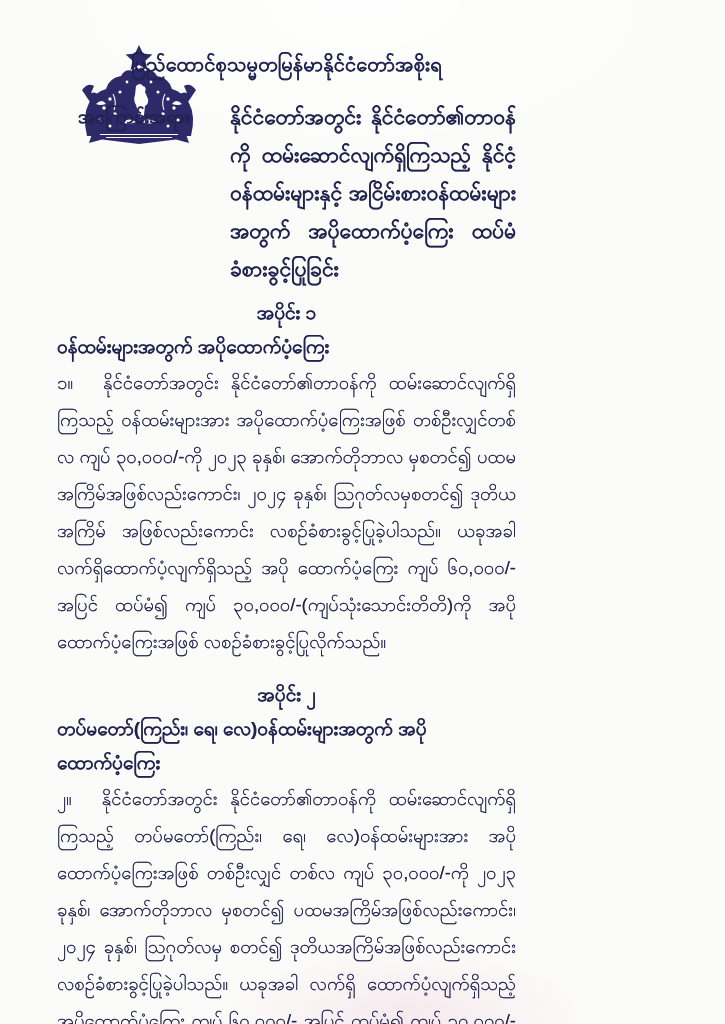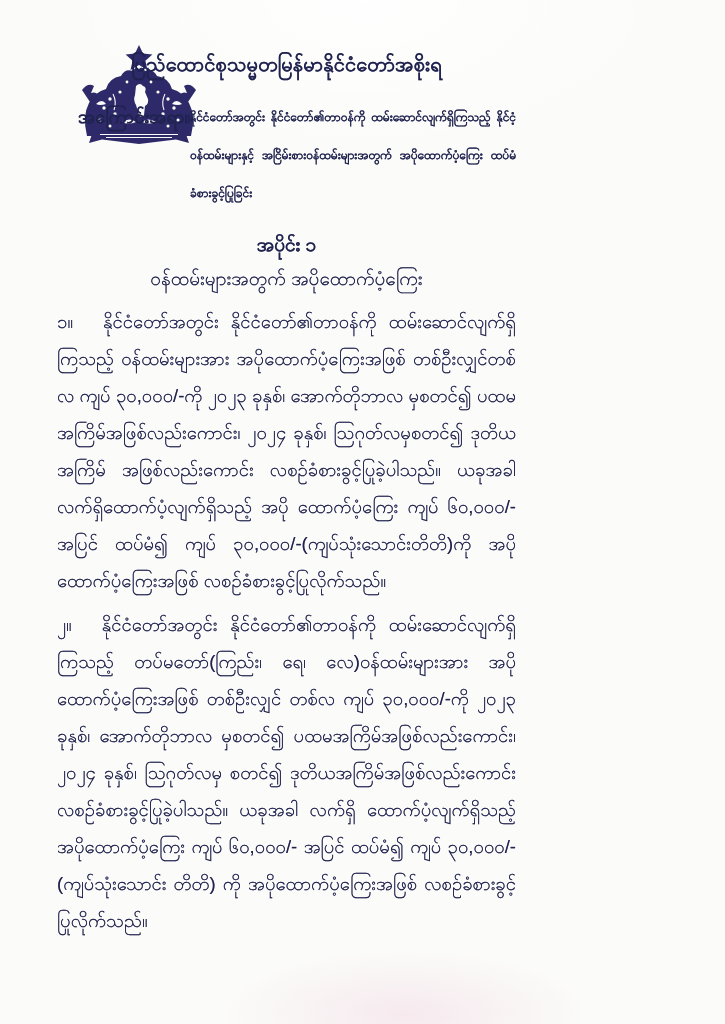--- a/index.html
+++ b/index.html
@@ -16,30 +16,30 @@
   .content { position:absolute; left:0; top:0; width:573px; padding:44px 57px 0 57px; }
 
   .emblem { position:absolute; left:80px; top:44px; width:118px; height:104px; }
   .emblem svg { width:100%; height:100%; display:block; filter:blur(.3px); }
 
   .hdr { text-align:center; font-weight:700; font-size:20px; line-height:40px; letter-spacing:.2px; }
   .meta { text-align:center; font-weight:700; font-size:18.5px; line-height:34px; margin-top:12px; }
   .meta .gap { display:inline-block; width:26px; }
   .meta .gap2 { display:inline-block; width:6px; }
 
-  .subject { display:flex; margin-top:14px; padding-left:21px; font-weight:700; }
+  .subject { display:flex; margin-top:14px; padding-left:21px; font-weight:700;gap:40px; }
   .subject-label { flex:0 0 82px; font-size:18.5px; line-height:38px; }
-  .subject-text { flex:1; margin-left:0; font-size:12px; line-height:38px; text-align:justify; }
+  .subject-text { flex:1; margin-left:0; font-size:21px; line-height:38px; text-align:justify; }
 
   .part-head { text-align:center; font-weight:700; font-size:19px; line-height:34px; }
-  .part-head.first { margin-top:16px; }
+  .part-head.first { margin-top:8px; }
   .part-head.second { margin-top:18px; }
-  .part-title { text-align:center; font-weight:400; font-size:19px; line-height:34px; }
+  .part-title { font-weight:700; font-size:19px; line-height:34px; }
 
-  .para { margin-top:7px; font-size:18.5px; font-weight:500; line-height:37px; text-align:justify; text-justify:inter-word; }
+  .para { font-size:18.5px; font-weight:500; line-height:37px; text-align:justify; text-justify:inter-word; }
   .para .pno { font-weight:500; margin-right:30px; }
 
   
   .content, .subject, .para, .hdr, .meta, .part-head, .part-title { text-shadow:0 0 .5px rgba(32,35,79,.55); }
 </style>
 </head>
 <body>
 
 <div class="page">
 
@@ -91,16 +91,18 @@
 
     <div class="subject">
       <div class="subject-label">အကြောင်းအရာ။</div>
       <div class="subject-text">နိုင်ငံတော်အတွင်း နိုင်ငံတော်၏တာဝန်ကို ထမ်းဆောင်လျက်ရှိကြသည့် နိုင်ငံ့ဝန်ထမ်းများနှင့် အငြိမ်းစားဝန်ထမ်းများအတွက် အပိုထောက်ပံ့ကြေး ထပ်မံခံစားခွင့်ပြုခြင်း</div>
     </div>
 
     <div class="part-head first">အပိုင်း ၁</div>
     <div class="part-title">ဝန်ထမ်းများအတွက် အပိုထောက်ပံ့ကြေး</div>
     <p class="para"><span class="pno">၁။</span><span>နိုင်ငံတော်အတွင်း နိုင်ငံတော်၏တာဝန်ကို ထမ်းဆောင်လျက်ရှိကြသည့် ဝန်ထမ်းများအား အပိုထောက်ပံ့ကြေးအဖြစ် တစ်ဦးလျှင်တစ်လ ကျပ် ၃၀,၀၀၀/-ကို ၂၀၂၃ ခုနှစ်၊ အောက်တိုဘာလ မှစတင်၍ ပထမအကြိမ်အဖြစ်လည်းကောင်း၊ ၂၀၂၄ ခုနှစ်၊ ဩဂုတ်လမှစတင်၍ ဒုတိယအကြိမ် အဖြစ်လည်းကောင်း လစဉ်ခံစားခွင့်ပြုခဲ့ပါသည်။ ယခုအခါ လက်ရှိထောက်ပံ့လျက်ရှိသည့် အပို ထောက်ပံ့ကြေး ကျပ် ၆၀,၀၀၀/- အပြင် ထပ်မံ၍ ကျပ် ၃၀,၀၀၀/-(ကျပ်သုံးသောင်းတိတိ)ကို အပို ထောက်ပံ့ကြေးအဖြစ် လစဉ်ခံစားခွင့်ပြုလိုက်သည်။</span></p>
 
+    <div class="part-head second">အပိုင်း ၂</div>
+    <div class="part-title">တပ်မတော်(ကြည်း၊ ရေ၊ လေ)ဝန်ထမ်းများအတွက် အပိုထောက်ပံ့ကြေး</div>
     <p class="para"><span class="pno">၂။</span><span>နိုင်ငံတော်အတွင်း နိုင်ငံတော်၏တာဝန်ကို ထမ်းဆောင်လျက်ရှိကြသည့် တပ်မတော်(ကြည်း၊ ရေ၊ လေ)ဝန်ထမ်းများအား အပိုထောက်ပံ့ကြေးအဖြစ် တစ်ဦးလျှင် တစ်လ ကျပ် ၃၀,၀၀၀/-ကို ၂၀၂၃ ခုနှစ်၊ အောက်တိုဘာလ မှစတင်၍ ပထမအကြိမ်အဖြစ်လည်းကောင်း၊ ၂၀၂၄ ခုနှစ်၊ ဩဂုတ်လမှ စတင်၍ ဒုတိယအကြိမ်အဖြစ်လည်းကောင်း လစဉ်ခံစားခွင့်ပြုခဲ့ပါသည်။ ယခုအခါ လက်ရှိ ထောက်ပံ့လျက်ရှိသည့် အပိုထောက်ပံ့ကြေး ကျပ် ၆၀,၀၀၀/- အပြင် ထပ်မံ၍ ကျပ် ၃၀,၀၀၀/- (ကျပ်သုံးသောင်း တိတိ) ကို အပိုထောက်ပံ့ကြေးအဖြစ် လစဉ်ခံစားခွင့်ပြုလိုက်သည်။</span></p>
 
   </div>
 </div>
 
 </body></html>

